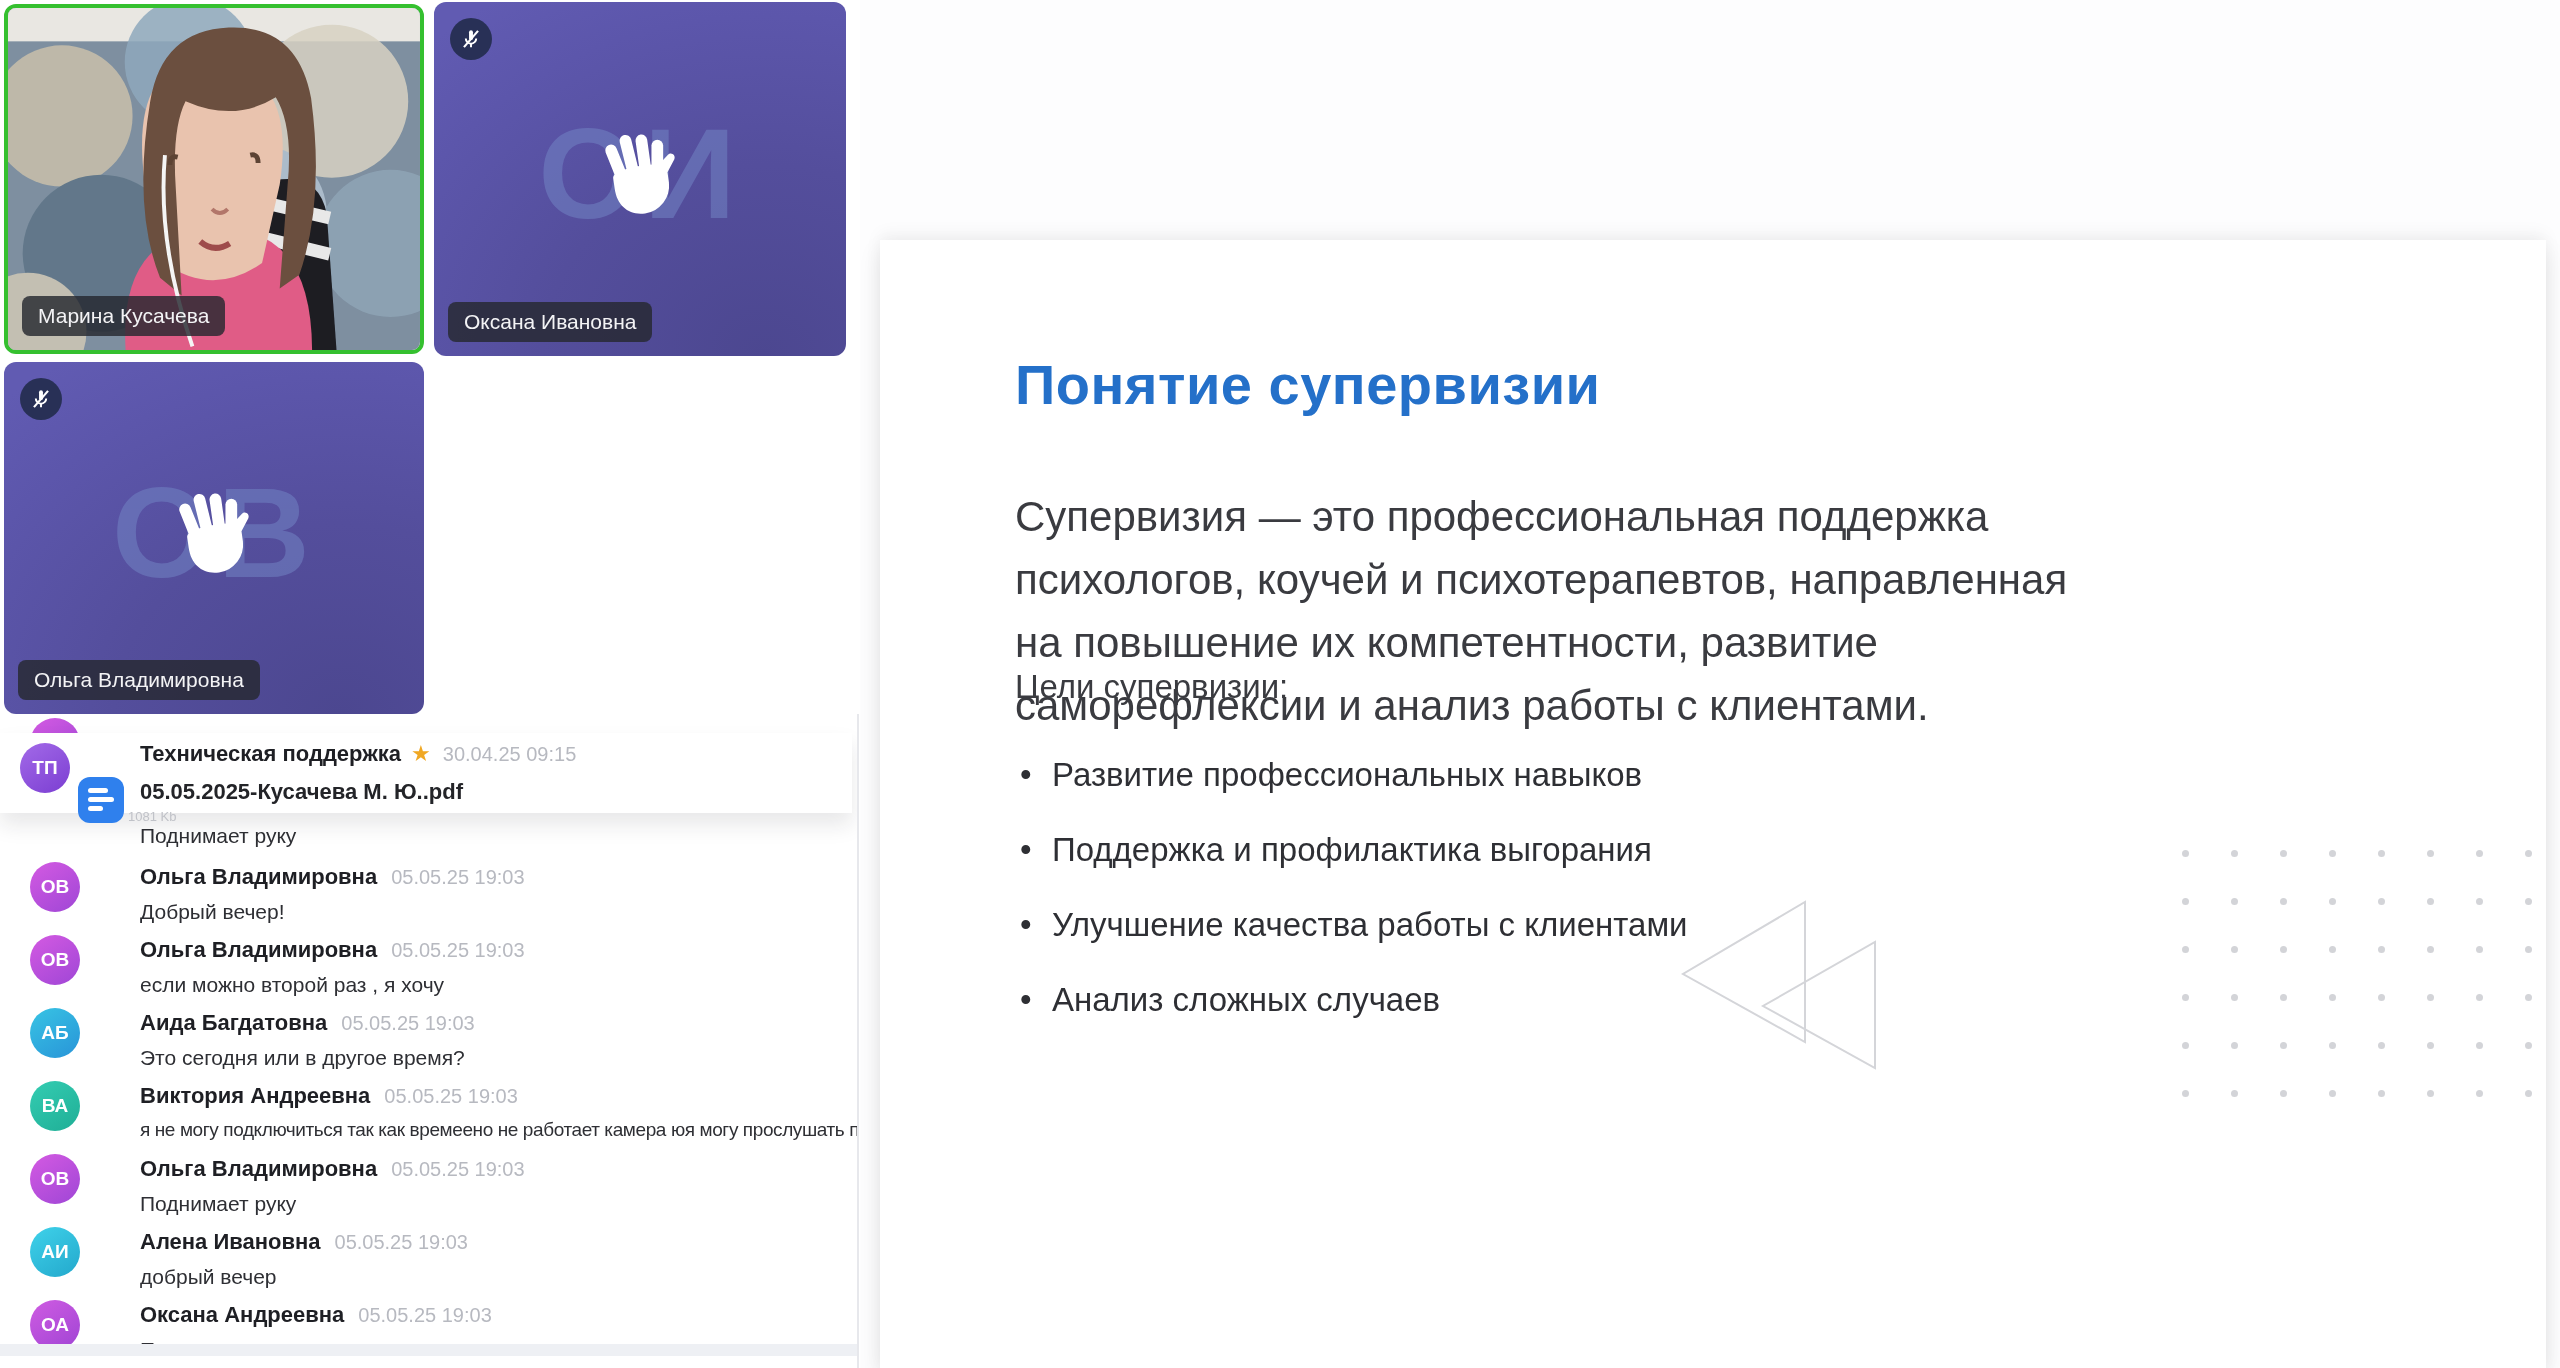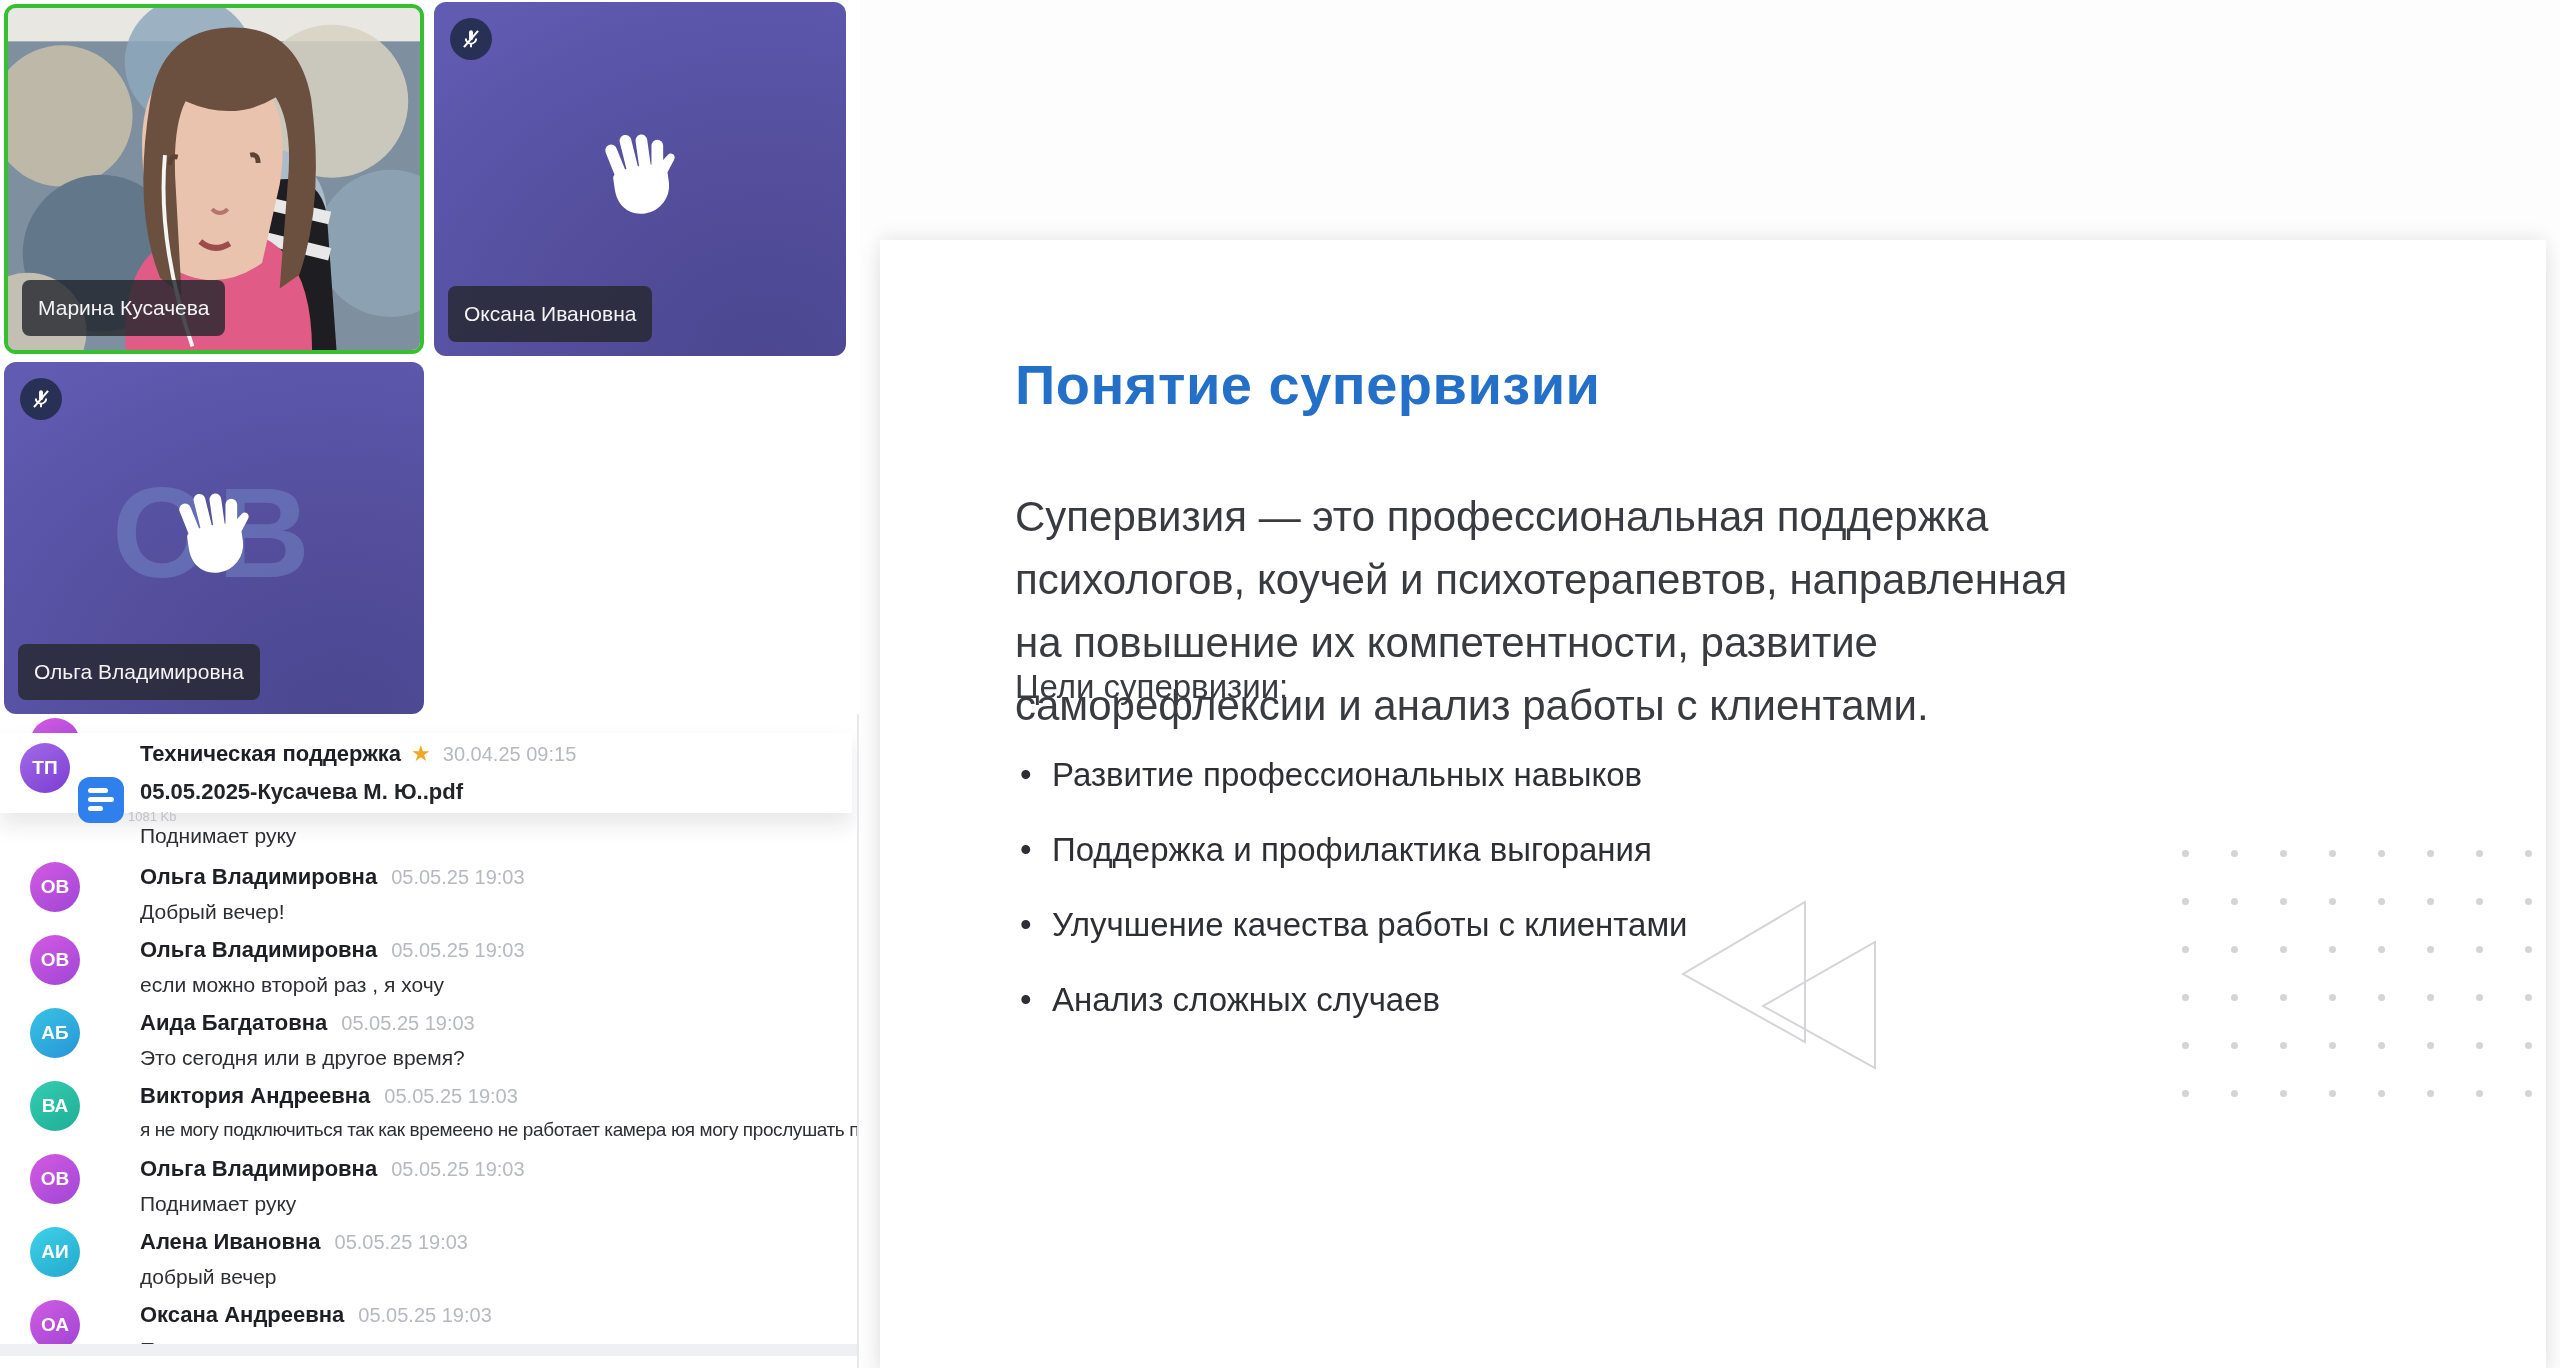--- a/index.html
+++ b/index.html
@@ -14,21 +14,21 @@
   .tile{position:absolute;border-radius:12px;overflow:hidden;}
   .tile-video{left:4px;top:4px;width:420px;height:350px;border:4px solid #35c02f;box-sizing:border-box;}
   .tile-2{left:434px;top:2px;width:412px;height:354px;}
   .tile-3{left:4px;top:362px;width:420px;height:352px;}
   .tile-avatar-bg{position:absolute;inset:0;
       background:radial-gradient(120% 120% at 80% 100%, #4c4790 0%, #544e9c 45%, #5c56ab 80%, #615bb2 100%);}
   .tile-initials{position:absolute;left:0;right:0;top:50%;transform:translateY(-54%);
       text-align:center;font-size:128px;font-weight:700;color:#7284c4;opacity:.55;letter-spacing:6px;}
   .hand-icon{position:absolute;left:50%;top:50%;width:104px;height:104px;transform:translate(-50%,-56%) rotate(-8deg);}
   .name-chip{position:absolute;left:14px;bottom:14px;background:rgba(38,40,48,.82);color:#f3f3f5;
-      font-size:21px;padding:16px 16px;border-radius:8px;white-space:nowrap;}
+      font-size:21px;padding:8px 16px;border-radius:8px;white-space:nowrap;}
   .mute-badge{position:absolute;left:16px;top:16px;width:42px;height:42px;border-radius:50%;
       background:rgba(36,44,78,.92);display:flex;align-items:center;justify-content:center;}
   .mute-badge svg{width:26px;height:26px;}
 
   
   .video-scene{position:absolute;inset:0;}
 
   
   .chat{position:absolute;left:0;top:716px;width:857px;height:640px;background:#fff;overflow:hidden;}
   .msg-row{position:absolute;left:0;width:100%;height:73px;}
@@ -100,20 +100,21 @@
         <path d="M208 205 q8 8 16 0" stroke="#b2766a" stroke-width="4" fill="none"></path>
         <path d="M196 238 q14 12 30 2" stroke="#9e4b4b" stroke-width="6" fill="none"></path>
         <path d="M165 160 q0 -10 8 -8 M255 158 q0 -10 -8 -8" stroke="#5d4334" stroke-width="5" fill="none"></path>
         <path d="M160 150 q-8 90 28 195" stroke="#f5f5f5" stroke-width="4" fill="none"></path>
       </svg>
       <span class="name-chip">Марина Кусачева</span>
     </div>
 
     <div class="tile tile-2">
       <div class="tile-avatar-bg"></div>
+      <div class="tile-initials">ОИ</div>
       <svg class="hand-icon" viewBox="0 0 32 32">
         <g fill="#fff">
           <rect x="7.6" y="6" width="3.6" height="14" rx="1.8" transform="rotate(-14 9.4 13)"></rect>
           <rect x="11.8" y="3.8" width="3.6" height="16" rx="1.8" transform="rotate(-6 13.6 12)"></rect>
           <rect x="16" y="4.4" width="3.6" height="15.6" rx="1.8"></rect>
           <rect x="20" y="6.6" width="3.6" height="13.4" rx="1.8" transform="rotate(8 21.8 13)"></rect>
           <path d="M7.6 16.5 c0 -2.2 8.5 -3.2 14.5 -2.2 l3.2 -2.6 c1.1 -0.9 2.5 0.5 1.7 1.7 L24.4 17 v3.2 A8.6 8.6 0 0 1 15.8 28.6 c-4.9 0 -8.2 -3.4 -8.2 -8.8 z"></path>
         </g>
       </svg>
       <div class="mute-badge">

